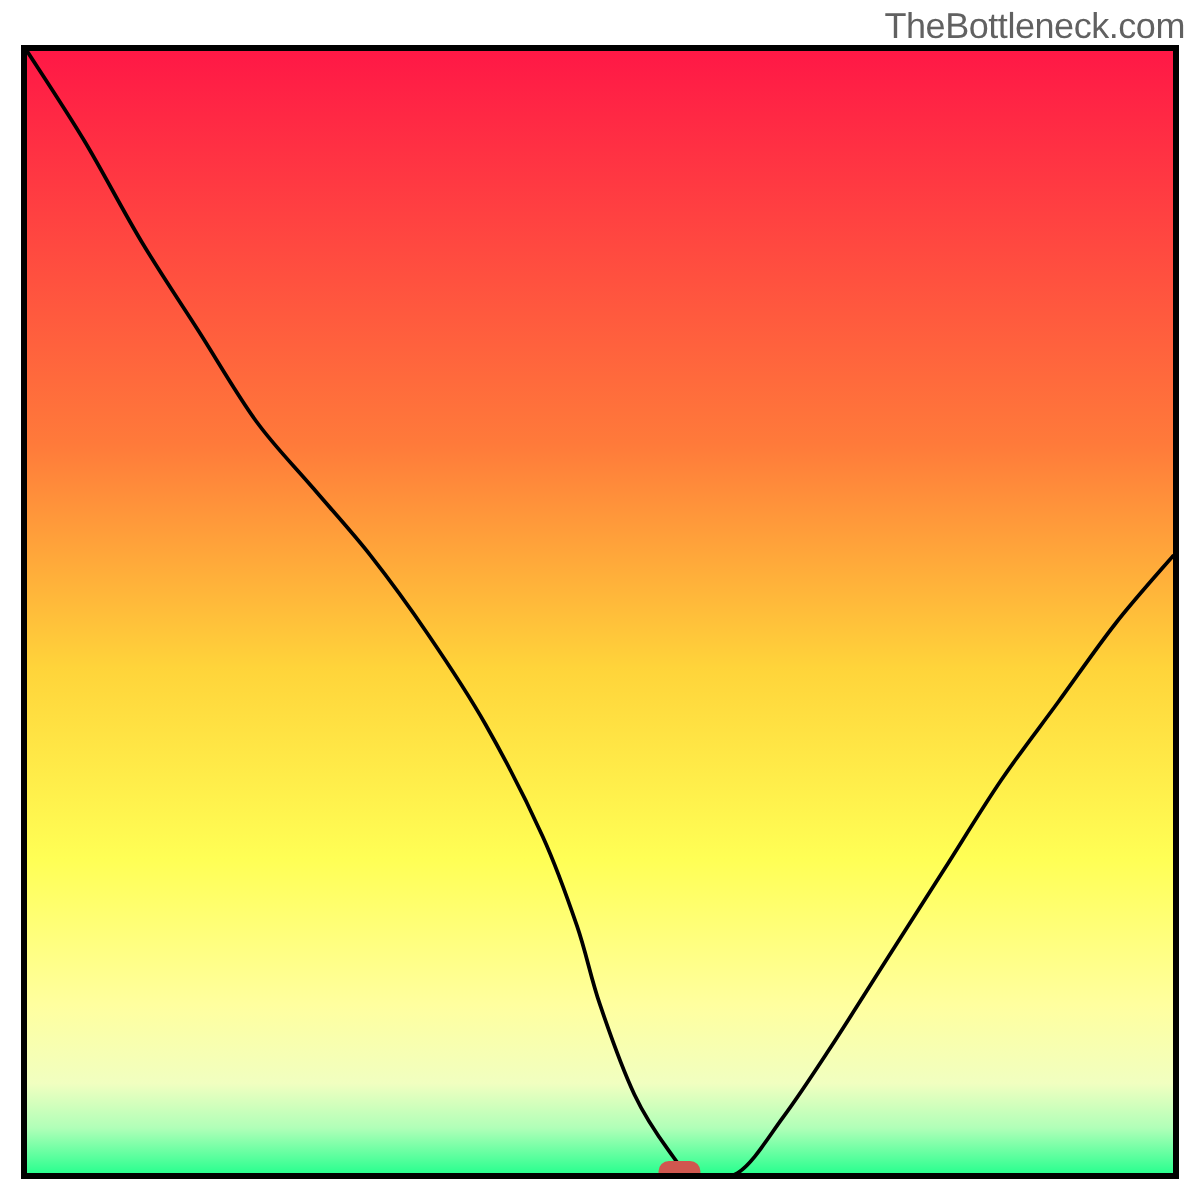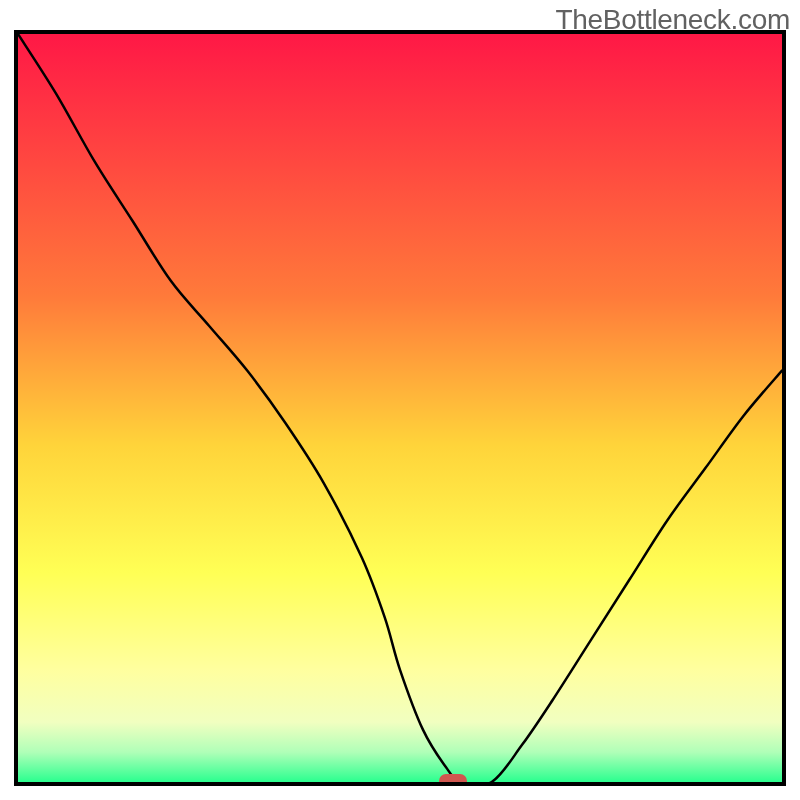--- a/index.html
+++ b/index.html
@@ -14,21 +14,21 @@
   .container {
     position: relative;
     width: 800px;
     height: 800px;
   }
   .watermark {
     position: absolute;
     top: 4px;
     right: 10px;
     color: #616161;
-    font-size: 28px;
+    font-size: 24px;
     font-weight: 400;
     letter-spacing: -0.3px;
     z-index: 5;
   }
   .plot-frame {
     position: absolute;
     left: 14px;
     top: 30px;
     width: 772px;
     height: 756px;

